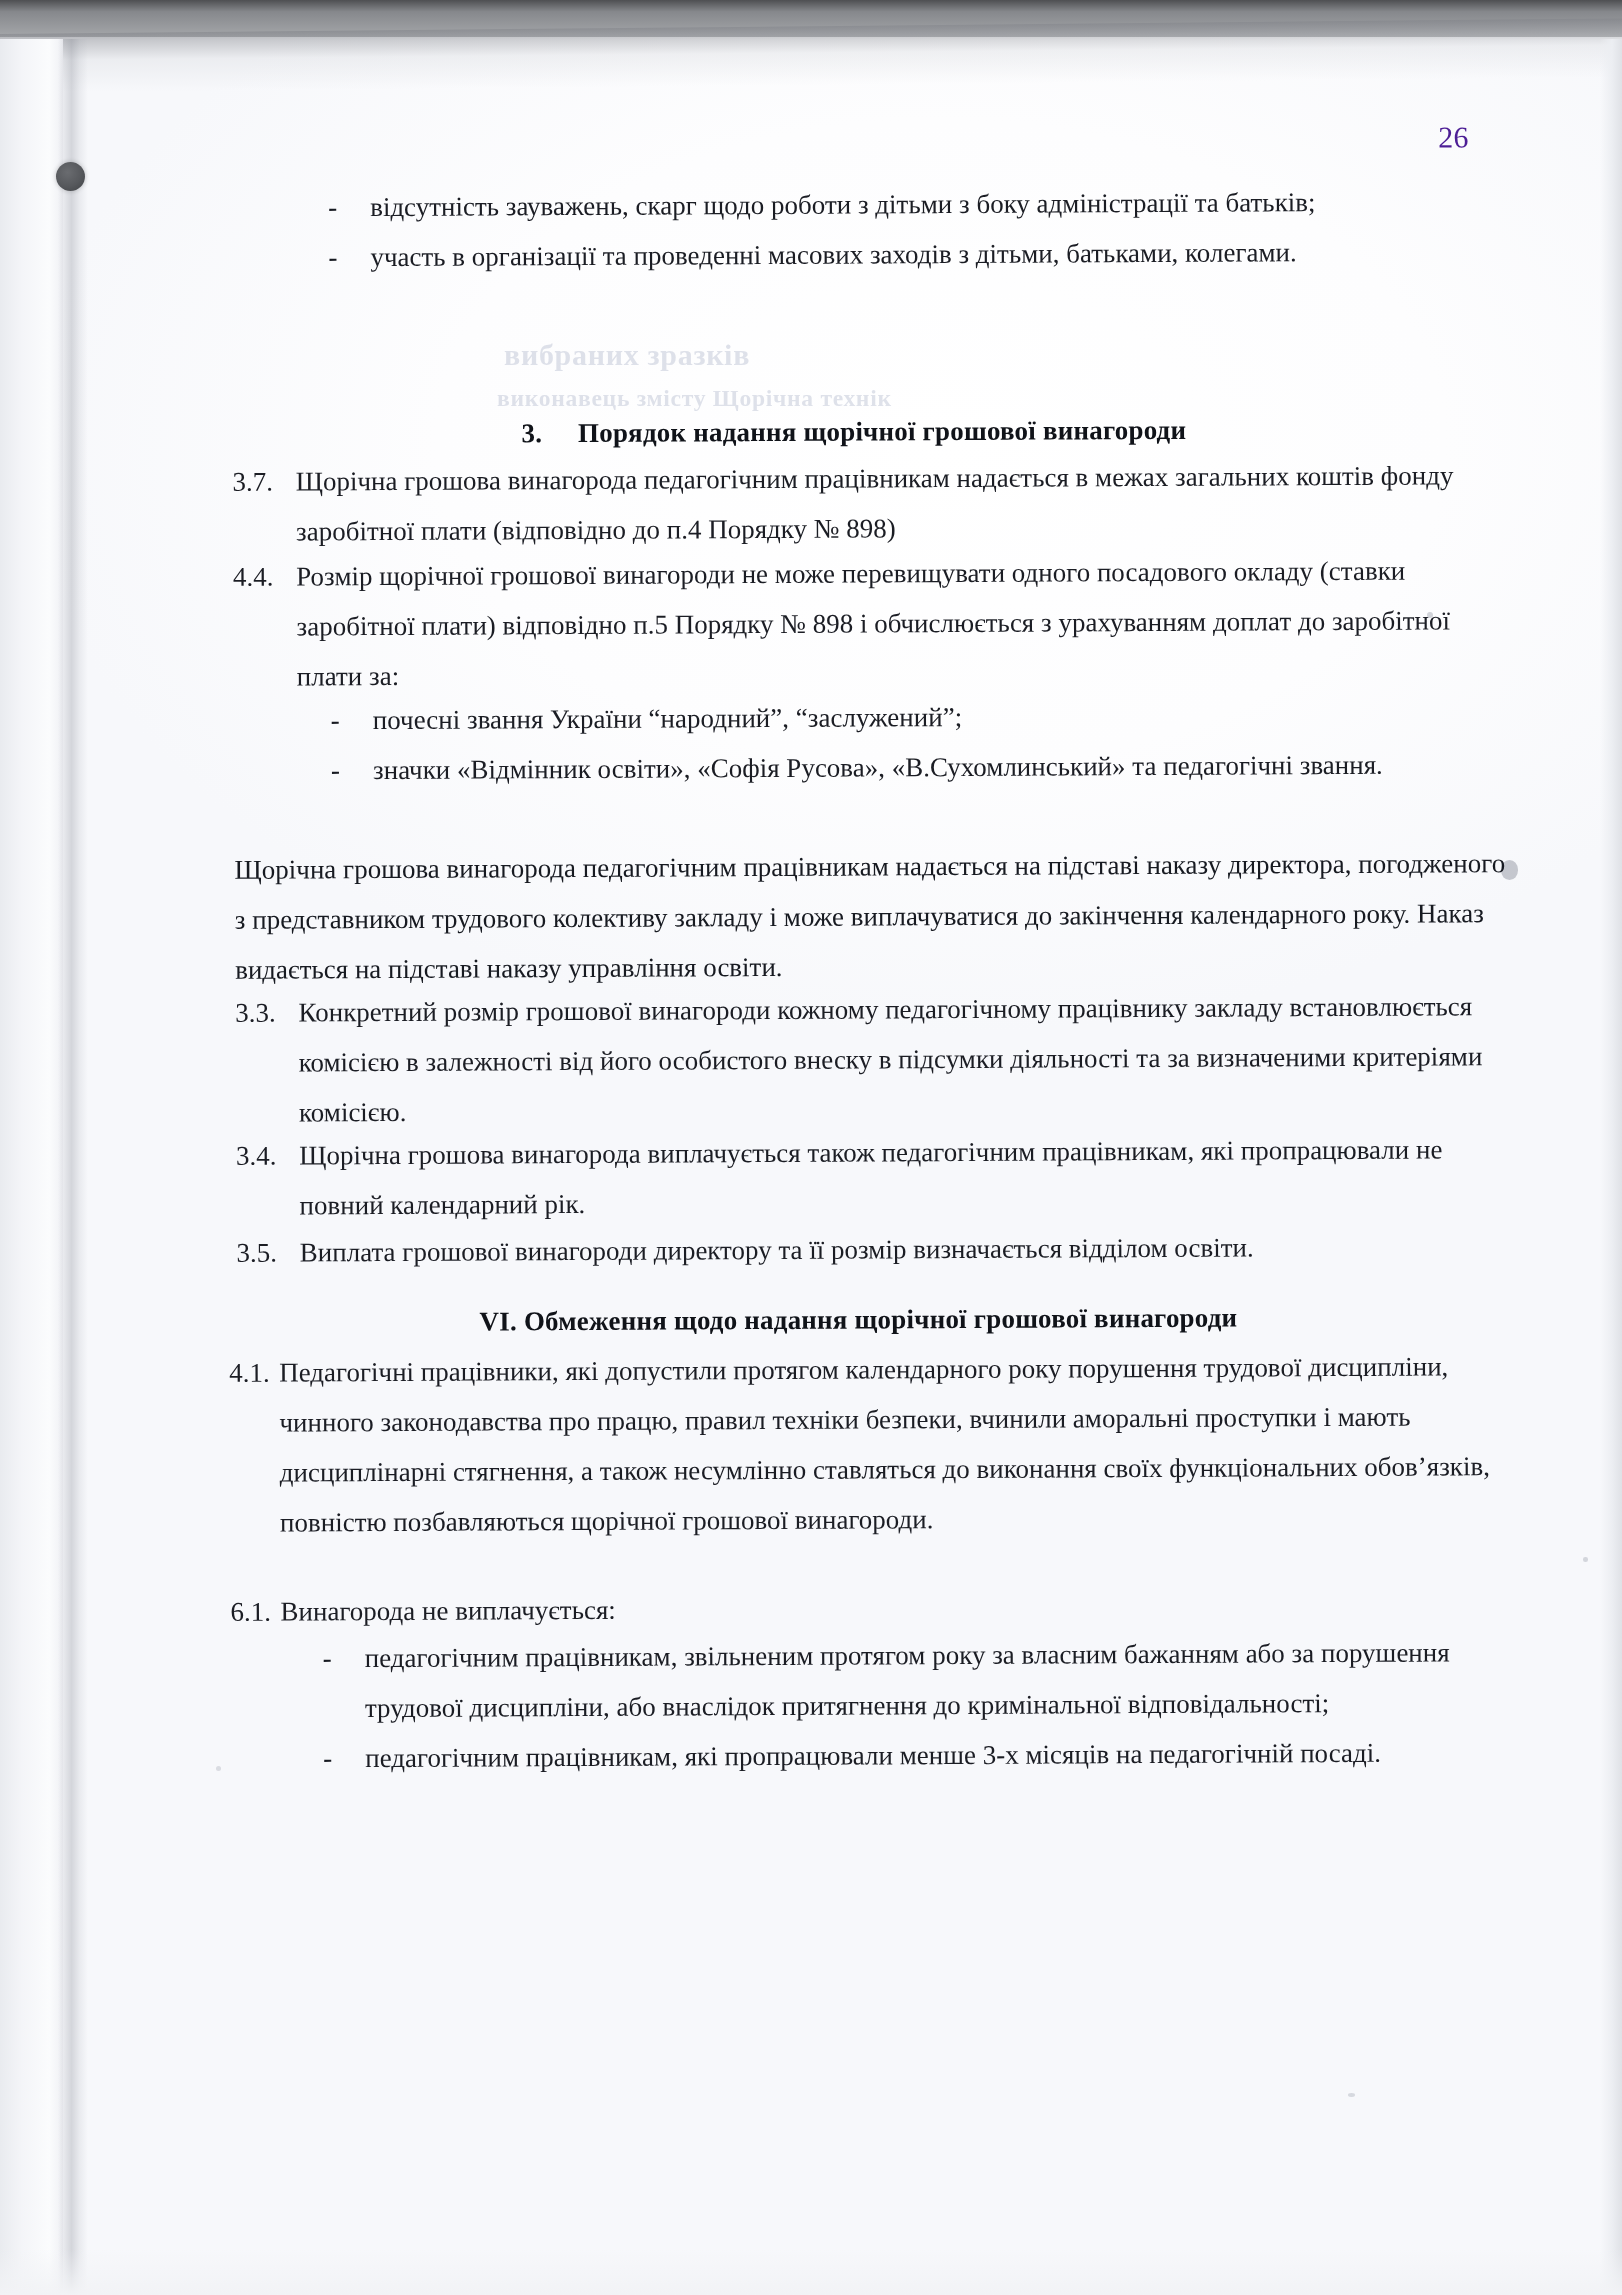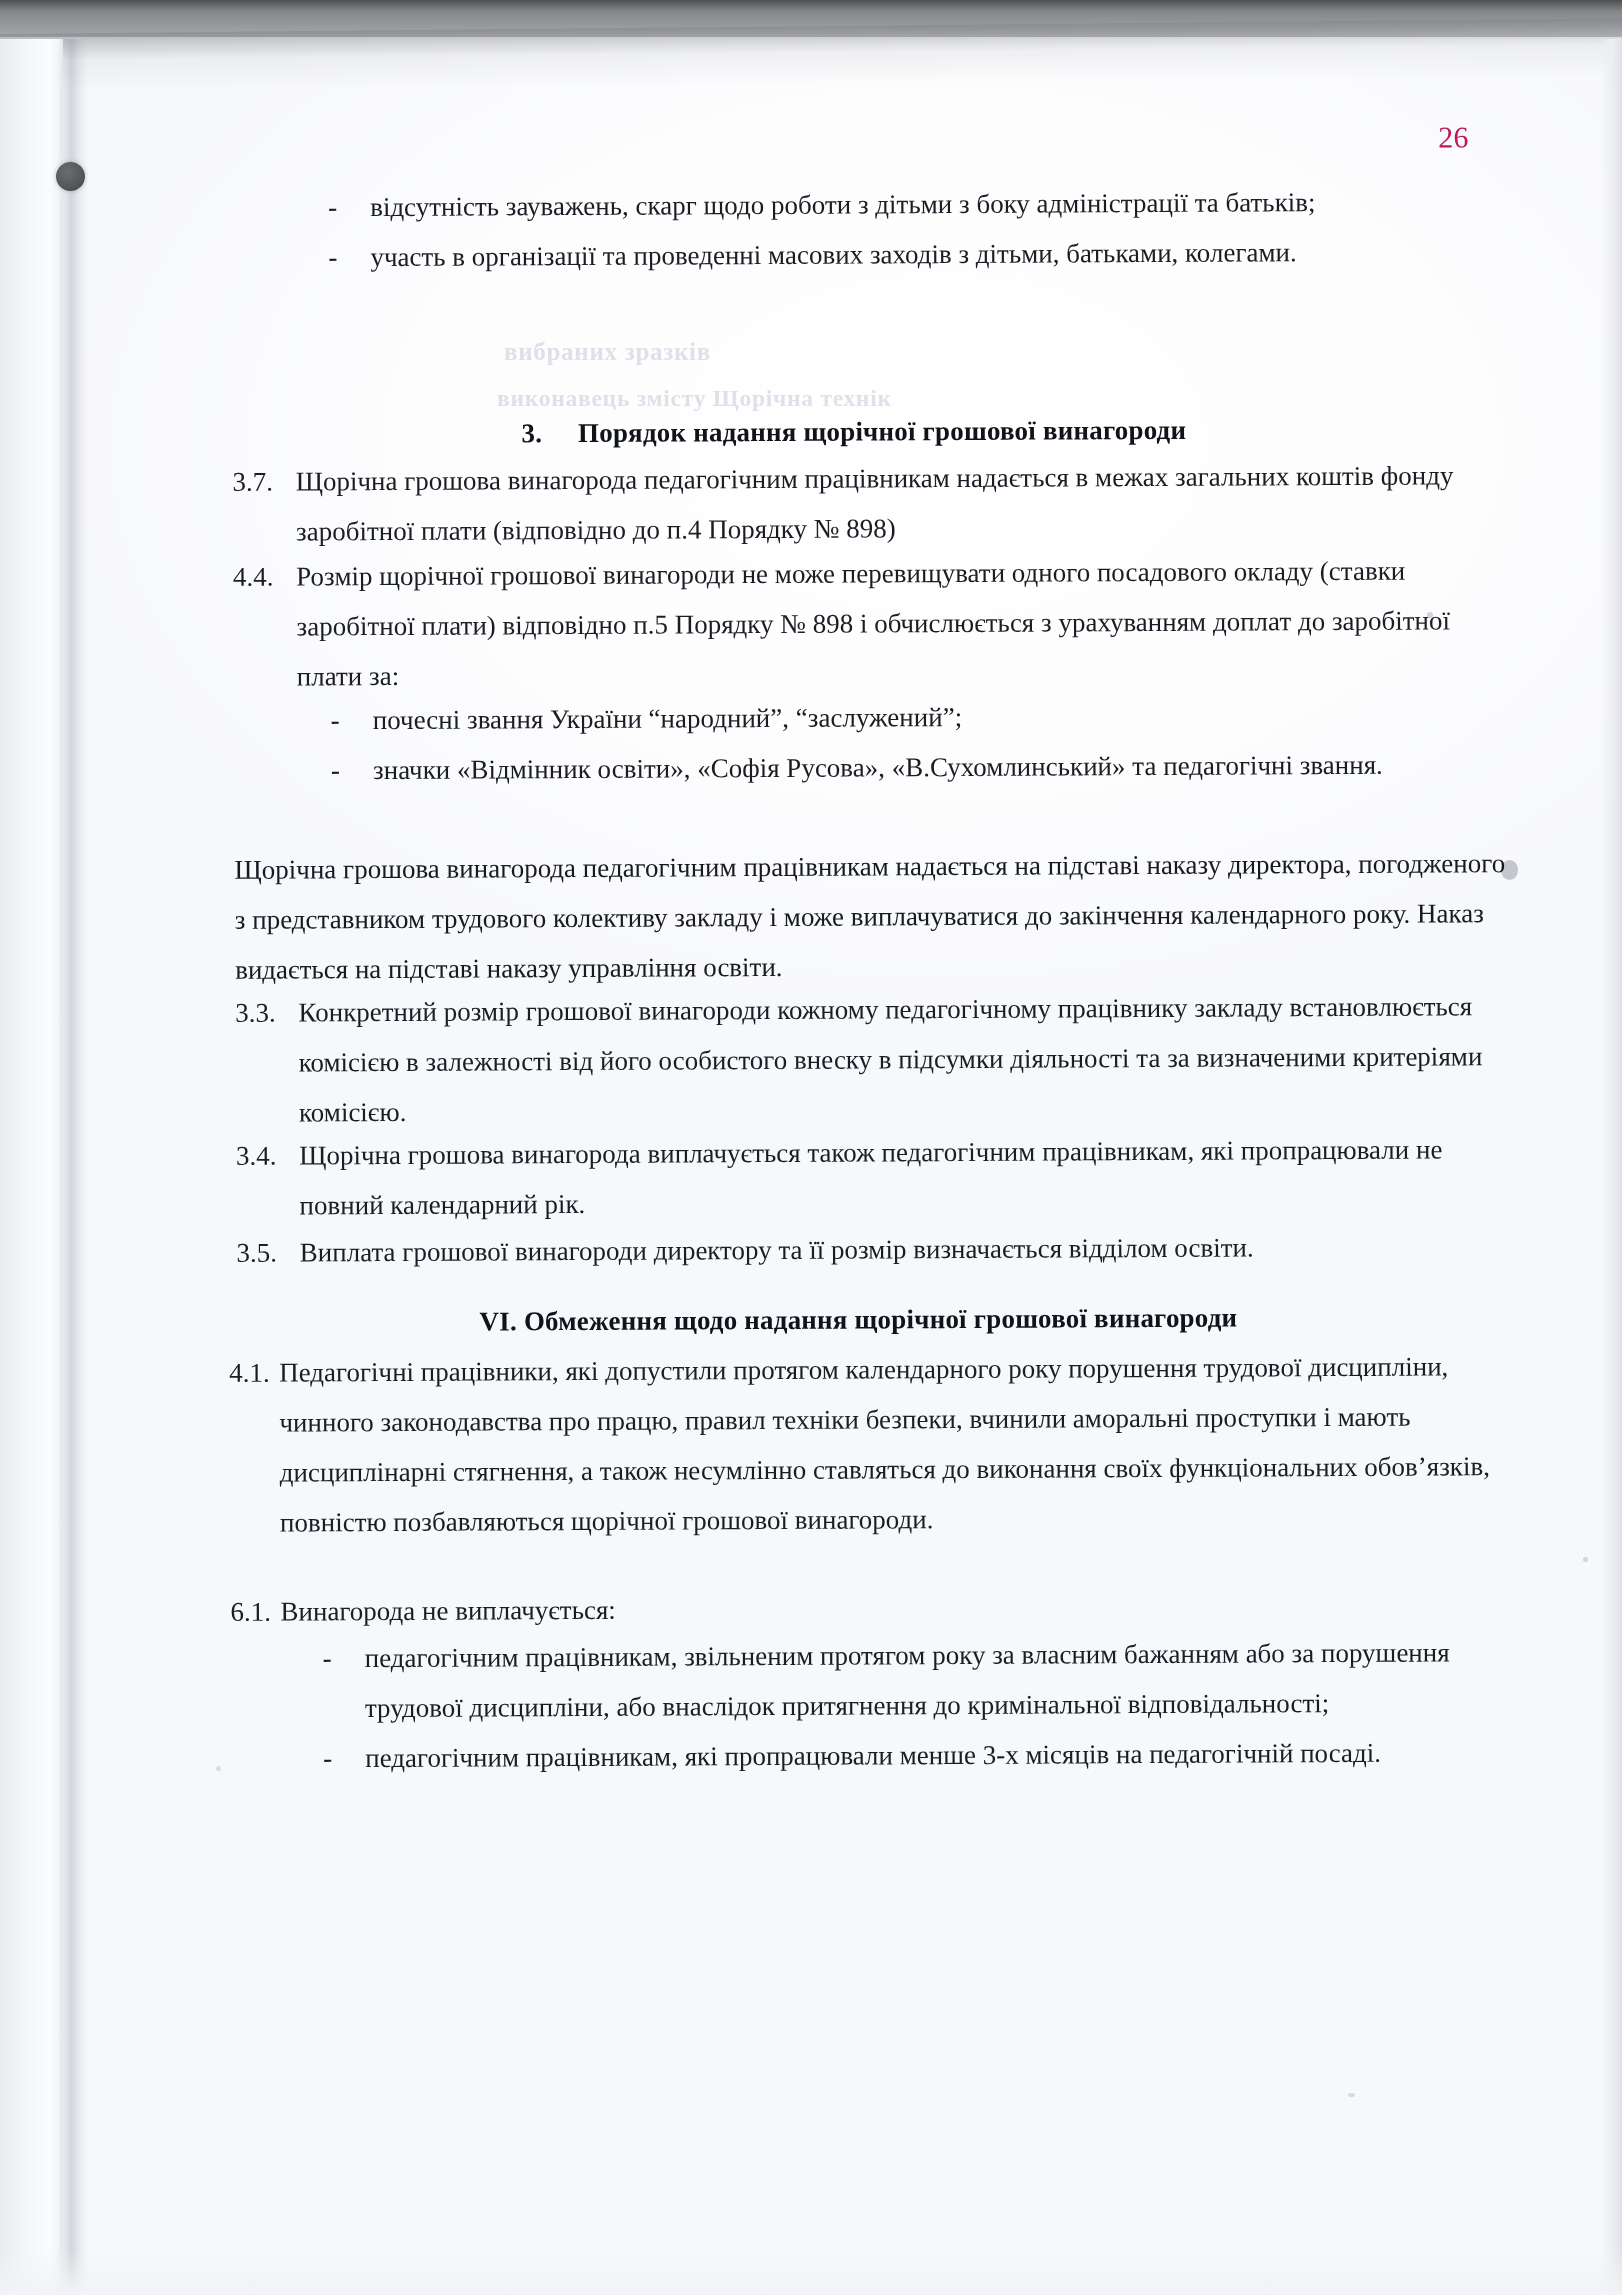--- a/index.html
+++ b/index.html
@@ -114,21 +114,21 @@
     left: 0; top: 0;
     width: 1622px; height: 2295px;
     z-index: 8;
   }
 
   .page-number {
     position: absolute;
     right: 154px;
     top: 128px;
     font-size: 30px;
-    color: #be185d;
+    color: #4c1d95;
     letter-spacing: 0.3px;
   }
 
   .block {
     position: absolute;
     left: 230px;
     width: 1282px;
   }
 
   p, li, div.line { margin: 0; }
@@ -194,21 +194,21 @@
 
   <div class="scan-lid"></div>
   <div class="paper"></div>
   <div class="paper-top-curve"></div>
   <div class="left-strip"></div>
   <div class="spine-shadow"></div>
   <div class="punch-hole"></div>
   <div class="right-edge"></div>
   <div class="bottom-fade"></div>
 
-  <div class="ghost" style="left:504px; top:338px; font-size:25px;">вибраних зразків</div>
+  <div class="ghost" style="left:504px; top:338px; font-size:30px;">вибраних зразків</div>
   <div class="ghost" style="left:497px; top:385px; font-size:23.6px;">виконавець            змісту Щорічна технік</div>
 
   <div class="speck" style="left:1501px; top:860px; width:17px; height:19.6px; background:rgba(120,126,140,0.40); filter:blur(0.7px);"></div>
   <div class="speck" style="left:1427px; top:612px; width:5.9px; height:5.9px; background:rgba(130,136,150,0.35);"></div>
   <div class="speck" style="left:1583px; top:1557px; width:4.6px; height:4.6px; background:rgba(130,136,150,0.30);"></div>
   <div class="speck" style="left:216px; top:1766px; width:5.2px; height:5.2px; background:rgba(130,136,150,0.25);"></div>
   <div class="speck" style="left:1348px; top:2093px; width:6.5px; height:3.9px; background:rgba(130,136,150,0.28);"></div>
 
   <div class="content tilt">
 

